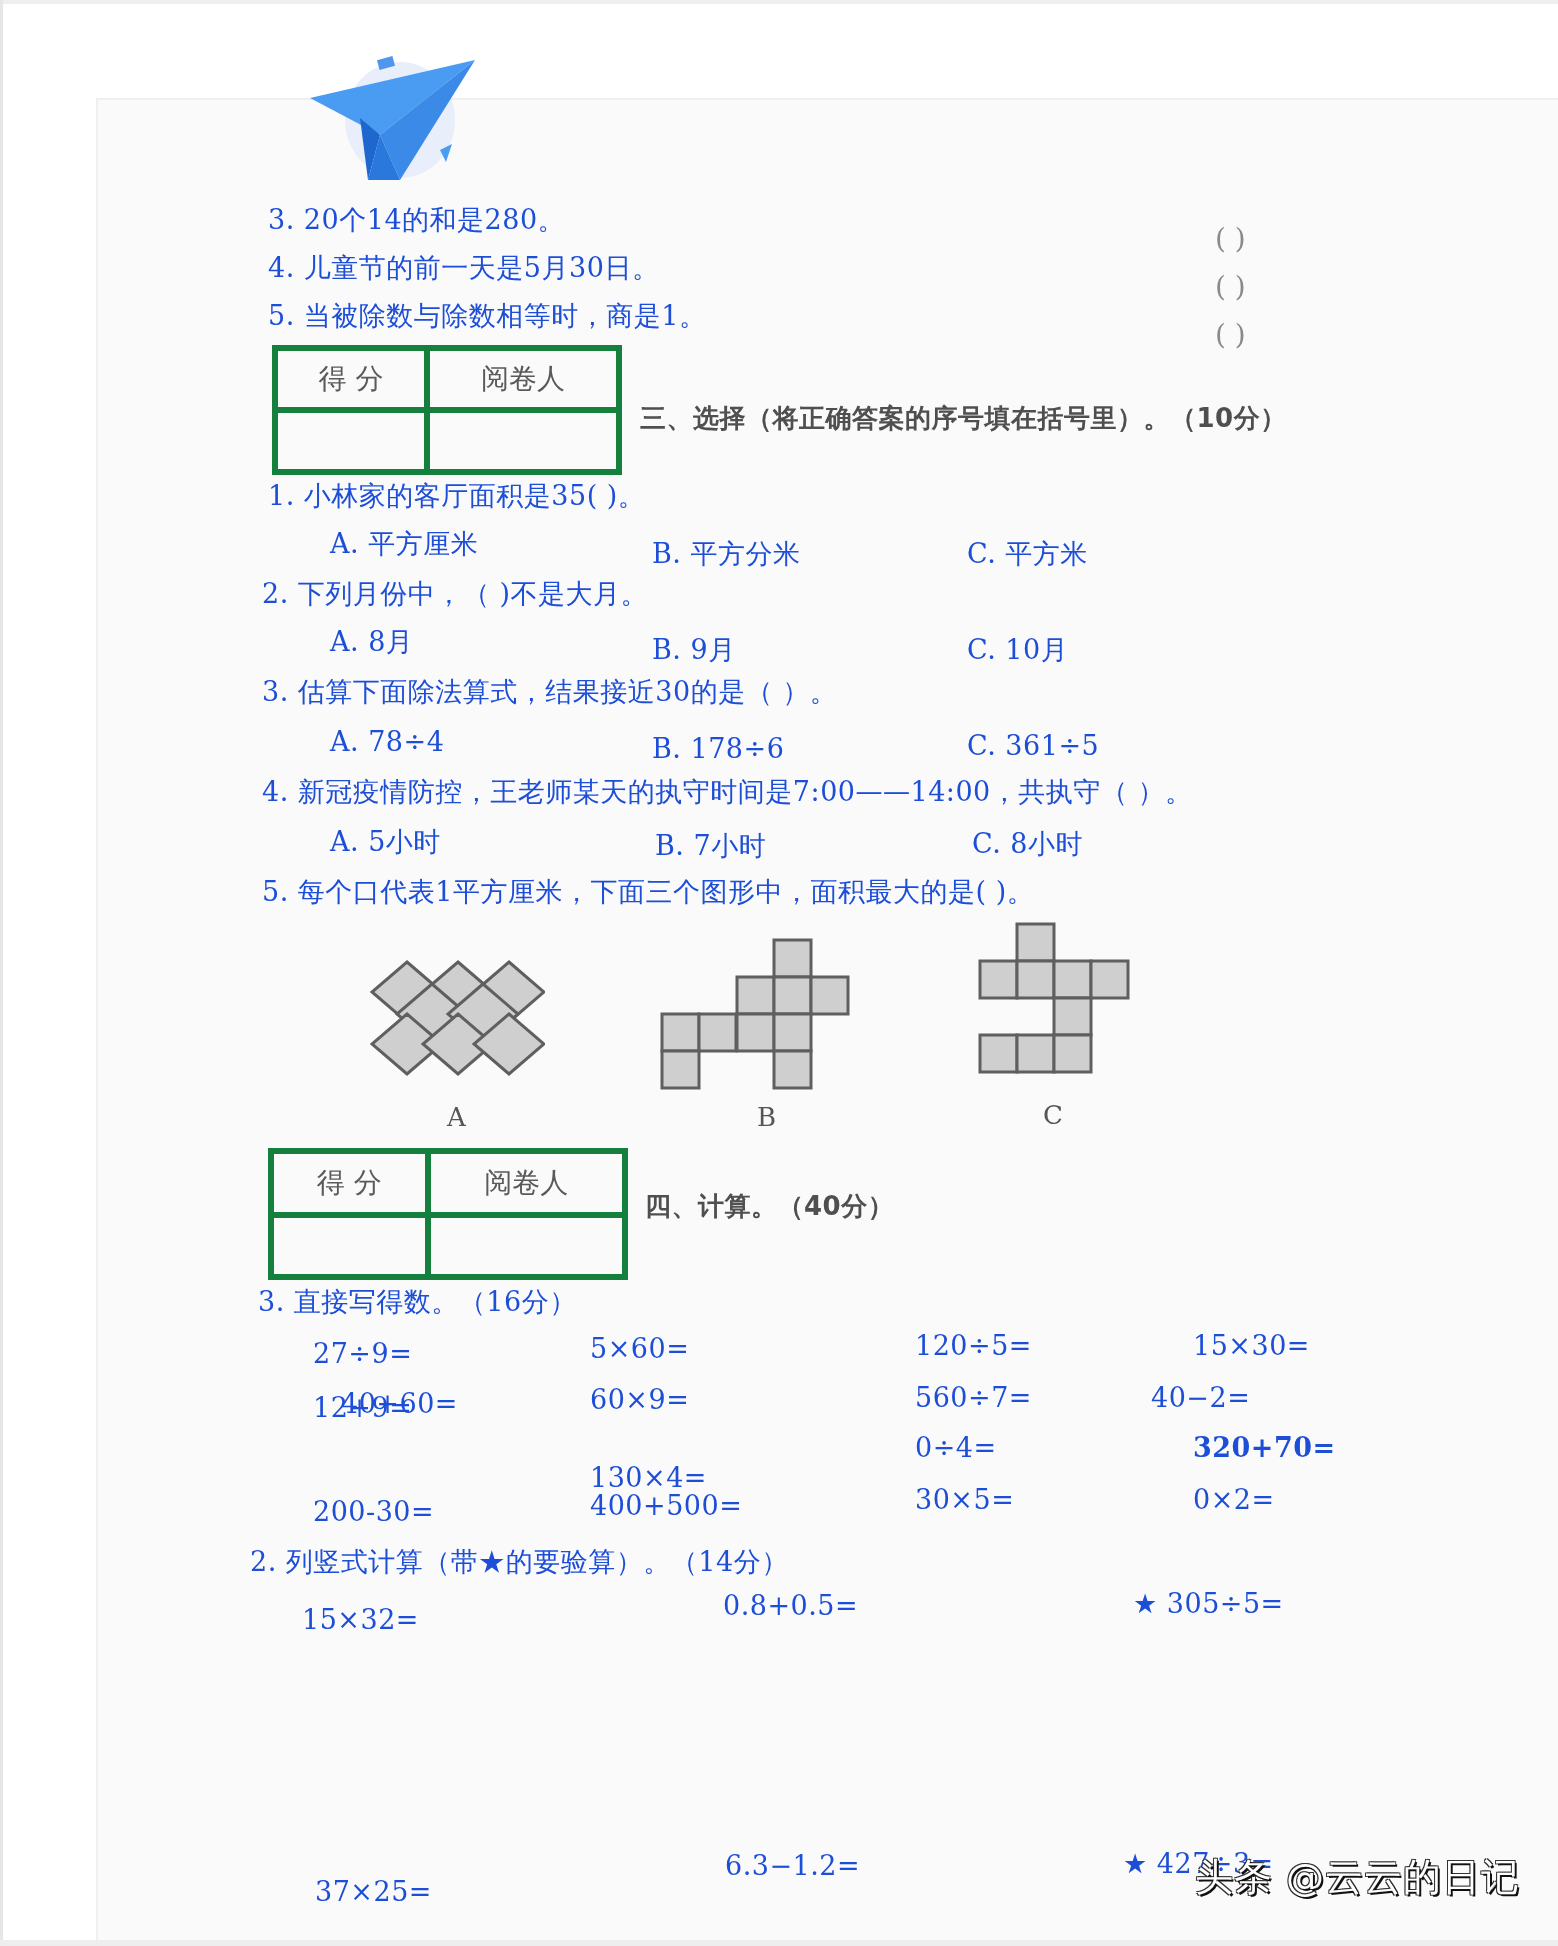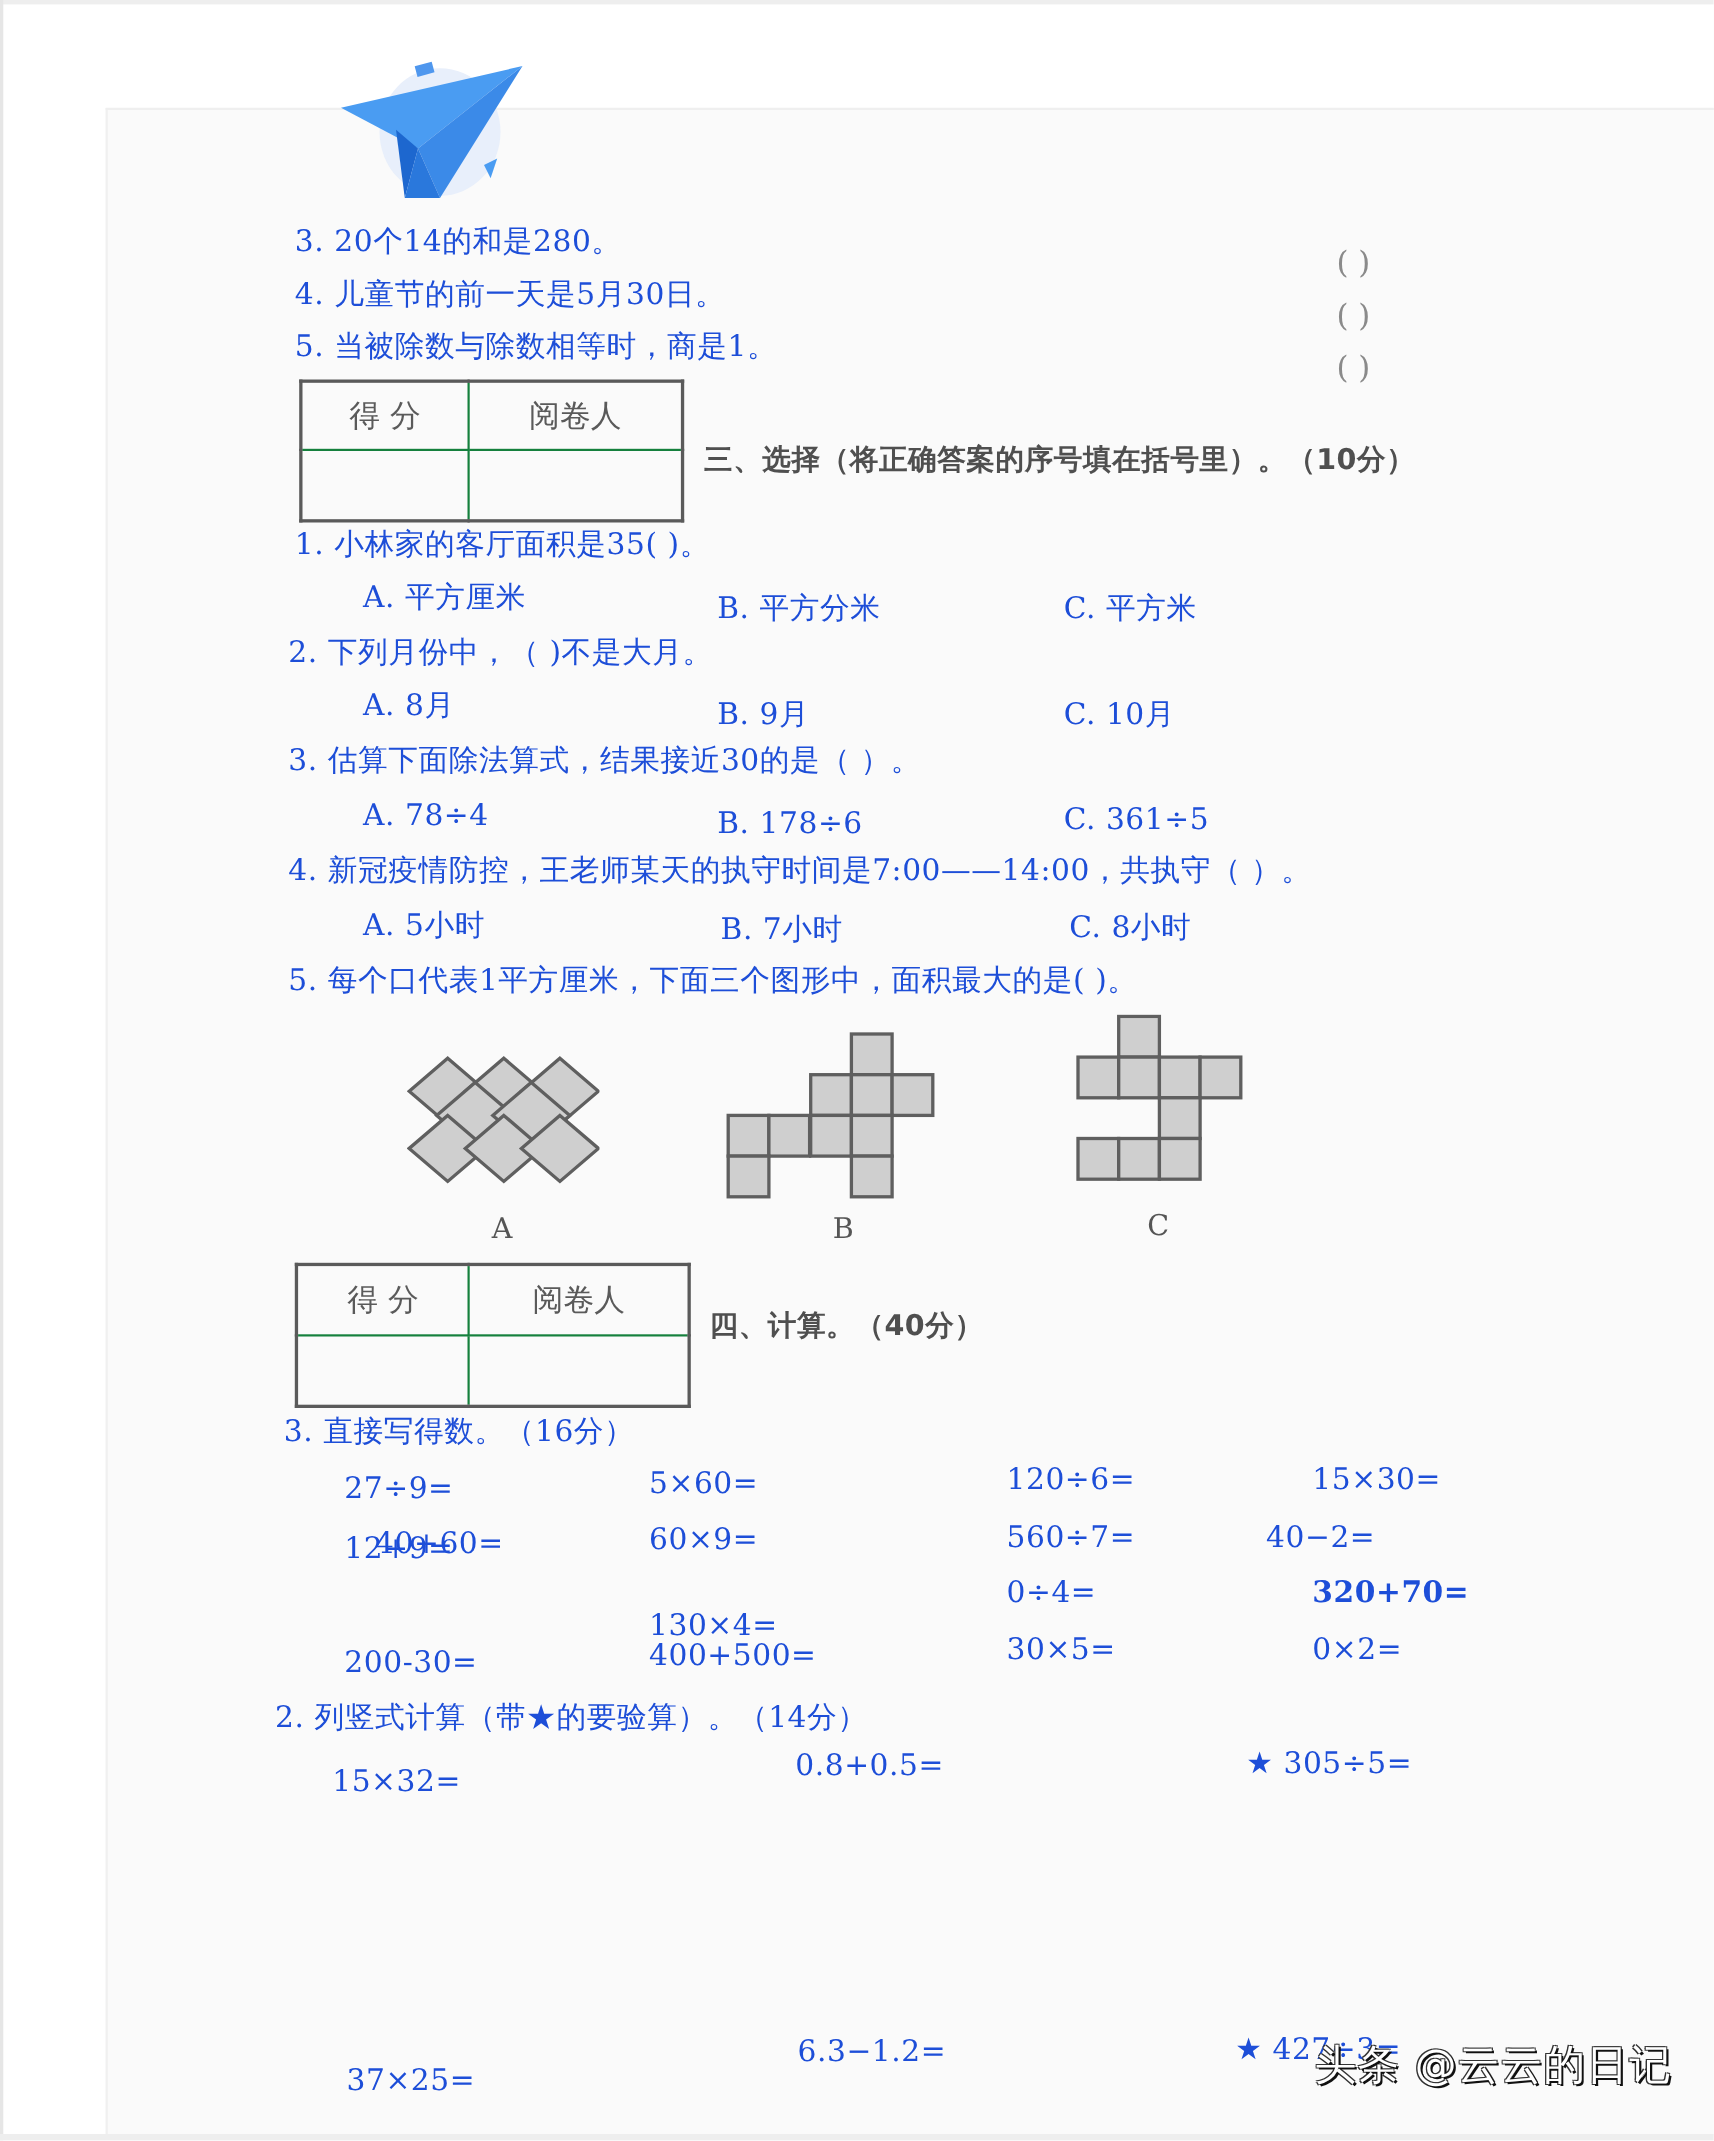--- a/index.html
+++ b/index.html
@@ -18,21 +18,21 @@
     border-top:2px solid #efefef; border-left:2px solid #f0f0f0;
   }
   .t { position:absolute; white-space:nowrap; font-size:27px; line-height:32px; color:#1d4ed8; letter-spacing:0.5px; }
   .heading { font-family:"DejaVu Sans", "Liberation Sans", sans-serif; font-weight:bold; color:#4f4f4f; font-size:26px; }
   .paren { position:absolute; font-size:28px; color:#8a8a8a; }
   table.score {
     position:absolute; border-collapse:collapse; border:3px solid #5a5a5a;
     background:transparent;
   }
   table.score td {
-    border:2px solid #15803d; text-align:center; font-size:28px; color:#5a5a5a;
+    border:6px solid #15803d; text-align:center; font-size:28px; color:#5a5a5a;
     font-family:"DejaVu Sans", "Liberation Sans", sans-serif;
   }
   .shape { position:absolute; }
   .cell { fill:#cfcfcf; stroke:#5f5f5f; stroke-width:3; }
   .shape-label { position:absolute; font-size:26px; color:#555; font-family:"DejaVu Serif","Liberation Serif",serif; }
   .logo { position:absolute; left:300px; top:50px; width:190px; height:140px; }
   .watermark {
     position:absolute; left:1195px; top:1855px; font-size:38px; line-height:44px;
     font-family:"DejaVu Sans","Liberation Sans",sans-serif; color:#ffffff;
     text-shadow: 2px 2px 0 #111, -1px -1px 0 #333, 1px -1px 0 #333, -1px 1px 0 #333;
@@ -179,21 +179,21 @@
     <td></td>
   </tr>
 </tbody>
   </table>
 <div class="t heading" style="left:645px; top:1190px;">四、计算。（40分）</div>
 
 <div class="t" style="left:258px; top:1286px;">3. 直接写得数。（16分）</div>
 
 <div class="t" style="left:313px; top:1338px;">27÷9=</div>
 <div class="t" style="left:590px; top:1333px;">5×60=</div>
-<div class="t" style="left:915px; top:1330px;">120÷6=</div>
+<div class="t" style="left:915px; top:1330px;">120÷5=</div>
 <div class="t" style="left:1193px; top:1330px;">15×30=</div>
 
 <div class="t" style="left:313px; top:1392px;">12+9=</div>
 <div class="t" style="left:590px; top:1384px;">60×9=</div>
 <div class="t" style="left:915px; top:1382px;">560÷7=</div>
 <div class="t" style="left:1151px; top:1382px;">40−2=</div>
 
 <div class="t" style="left:313px; top:1388px;margin-left:28px;">40+60=</div>
 <div class="t" style="left:590px; top:1438px;margin-top:24px;">130×4=</div>
 <div class="t" style="left:915px; top:1432px;">0÷4=</div>

